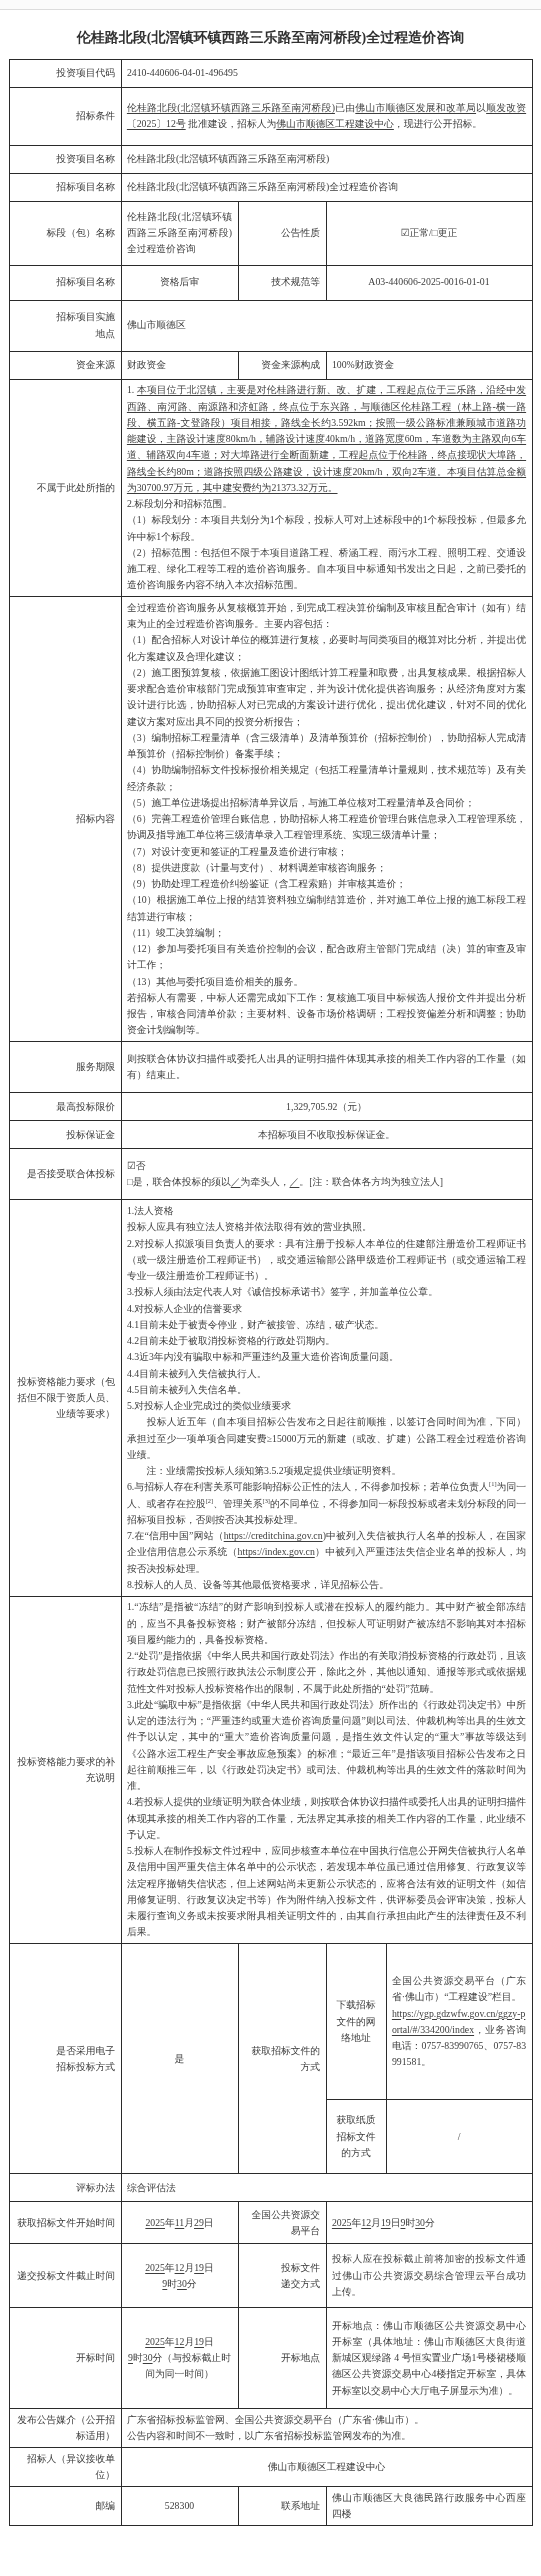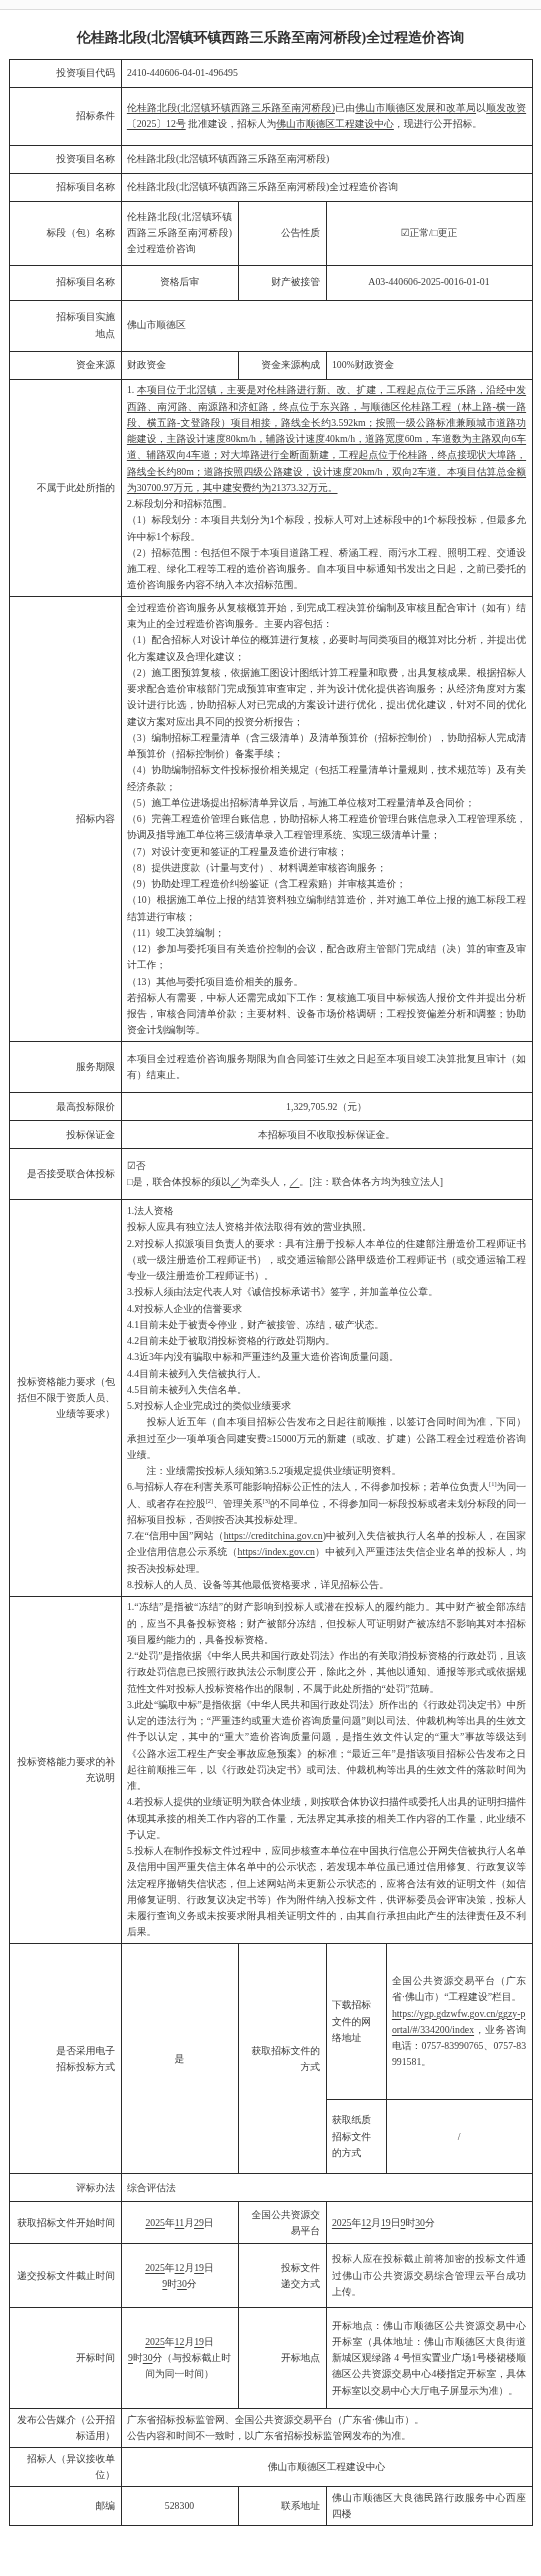--- a/index.html
+++ b/index.html
@@ -3,21 +3,21 @@
 <meta charset="utf-8">
 <style>
   html,body{margin:0;padding:0;background:#ffffff;}
   body{width:541px;font-family:"Liberation Serif","DejaVu Serif",serif;color:#3d3d3d;}
   .topbar{height:8.8px;background:#fbfbfb;border-bottom:0.7px solid #dcdcdc;}
   .title-block{margin:17.6px auto 9.5px;text-align:center;width:487px;}
   .title-line{font-size:14px;font-weight:bold;color:#303030;line-height:1.55;}
   table.doc{width:522px;margin:0 auto 12px;border-collapse:collapse;table-layout:fixed;border:1.4px solid #2a2a2a;}
   table.doc td{border:0.7px solid #2a2a2a;font-size:9.8px;line-height:1.66;vertical-align:middle;padding:2.7px 5.4px;word-break:break-all;}
   td.lbl{font-size:10.8px;text-align:right;padding:2.7px 6.8px;white-space:pre-wrap;color:#3a3a3a;}
-  td.sublbl{font-size:10px;text-align:left;padding:2.7px 4px;color:#3a3a3a;}
+  td.sublbl{font-size:10px;text-align:center;padding:2.7px 4px;color:#3a3a3a;}
   td.vl{text-align:justify;white-space:pre-wrap;}
   td.vc{text-align:center;white-space:pre-wrap;font-family:Liberation Serif, serif;}
   .u{text-decoration:underline;text-underline-offset:2px;}
   .sup{vertical-align:super;font-size:6.4px;line-height:1;}
   tr.h42{height:28px;} tr.h52{height:35px;} tr.h62{height:42px;}
   tr.h70{height:33px;} tr.h75{height:51px;} tr.h85{height:58px;padding-left:38px;}
   tr.h95{height:64px;} tr.h110{height:74px;} tr.h150{height:101px;}
   tr.h230{height:156px;}
 </style>
 </head>
@@ -62,21 +62,21 @@
   <tr class="h95">
     <td class="lbl">标段（包）名称</td>
     <td class="vl">伦桂路北段(北滘镇环镇西路三乐路至南河桥段)全过程造价咨询</td>
     <td class="lbl">公告性质</td>
     <td class="vc" colspan="2">☑正常/□更正</td>
   </tr>
 
   <tr class="h52">
     <td class="lbl">招标项目名称</td>
     <td class="vc">资格后审</td>
-    <td class="lbl">财产被接管</td>
+    <td class="lbl">技术规范等</td>
     <td class="vc" colspan="2">A03-440606-2025-0016-01-01</td>
   </tr>
 
   <tr class="h75">
     <td class="lbl">招标项目实施
 地点</td>
     <td class="vl" colspan="4">佛山市顺德区</td>
   </tr>
 
   <tr class="h42">
@@ -108,21 +108,21 @@
 （9）协助处理工程造价纠纷鉴证（含工程索赔）并审核其造价；
 （10）根据施工单位上报的结算资料独立编制结算造价，并对施工单位上报的施工标段工程结算进行审核；
 （11）竣工决算编制；
 （12）参加与委托项目有关造价控制的会议，配合政府主管部门完成结（决）算的审查及审计工作；
 （13）其他与委托项目造价相关的服务。
 若招标人有需要，中标人还需完成如下工作：复核施工项目中标候选人报价文件并提出分析报告，审核合同清单价款；主要材料、设备市场价格调研；工程投资偏差分析和调整；协助资金计划编制等。</td>
   </tr>
 
   <tr class="h75">
     <td class="lbl">服务期限</td>
-    <td class="vl" colspan="4">本项目全过程造价咨询服务期限为自合同签订生效之日起至本项目竣工决算批复且审计（如有）结束止。</td>
+    <td class="vl" colspan="4">则按联合体协议扫描件或委托人出具的证明扫描件体现其承接的相关工作内容的工作量（如有）结束止。</td>
   </tr>
 
   <tr class="h42">
     <td class="lbl">最高投标限价</td>
     <td class="vc" colspan="4">1,329,705.92（元）</td>
   </tr>
 
   <tr class="h42">
     <td class="lbl">投标保证金</td>
     <td class="vc" colspan="4">本招标项目不收取投标保证金。</td>

